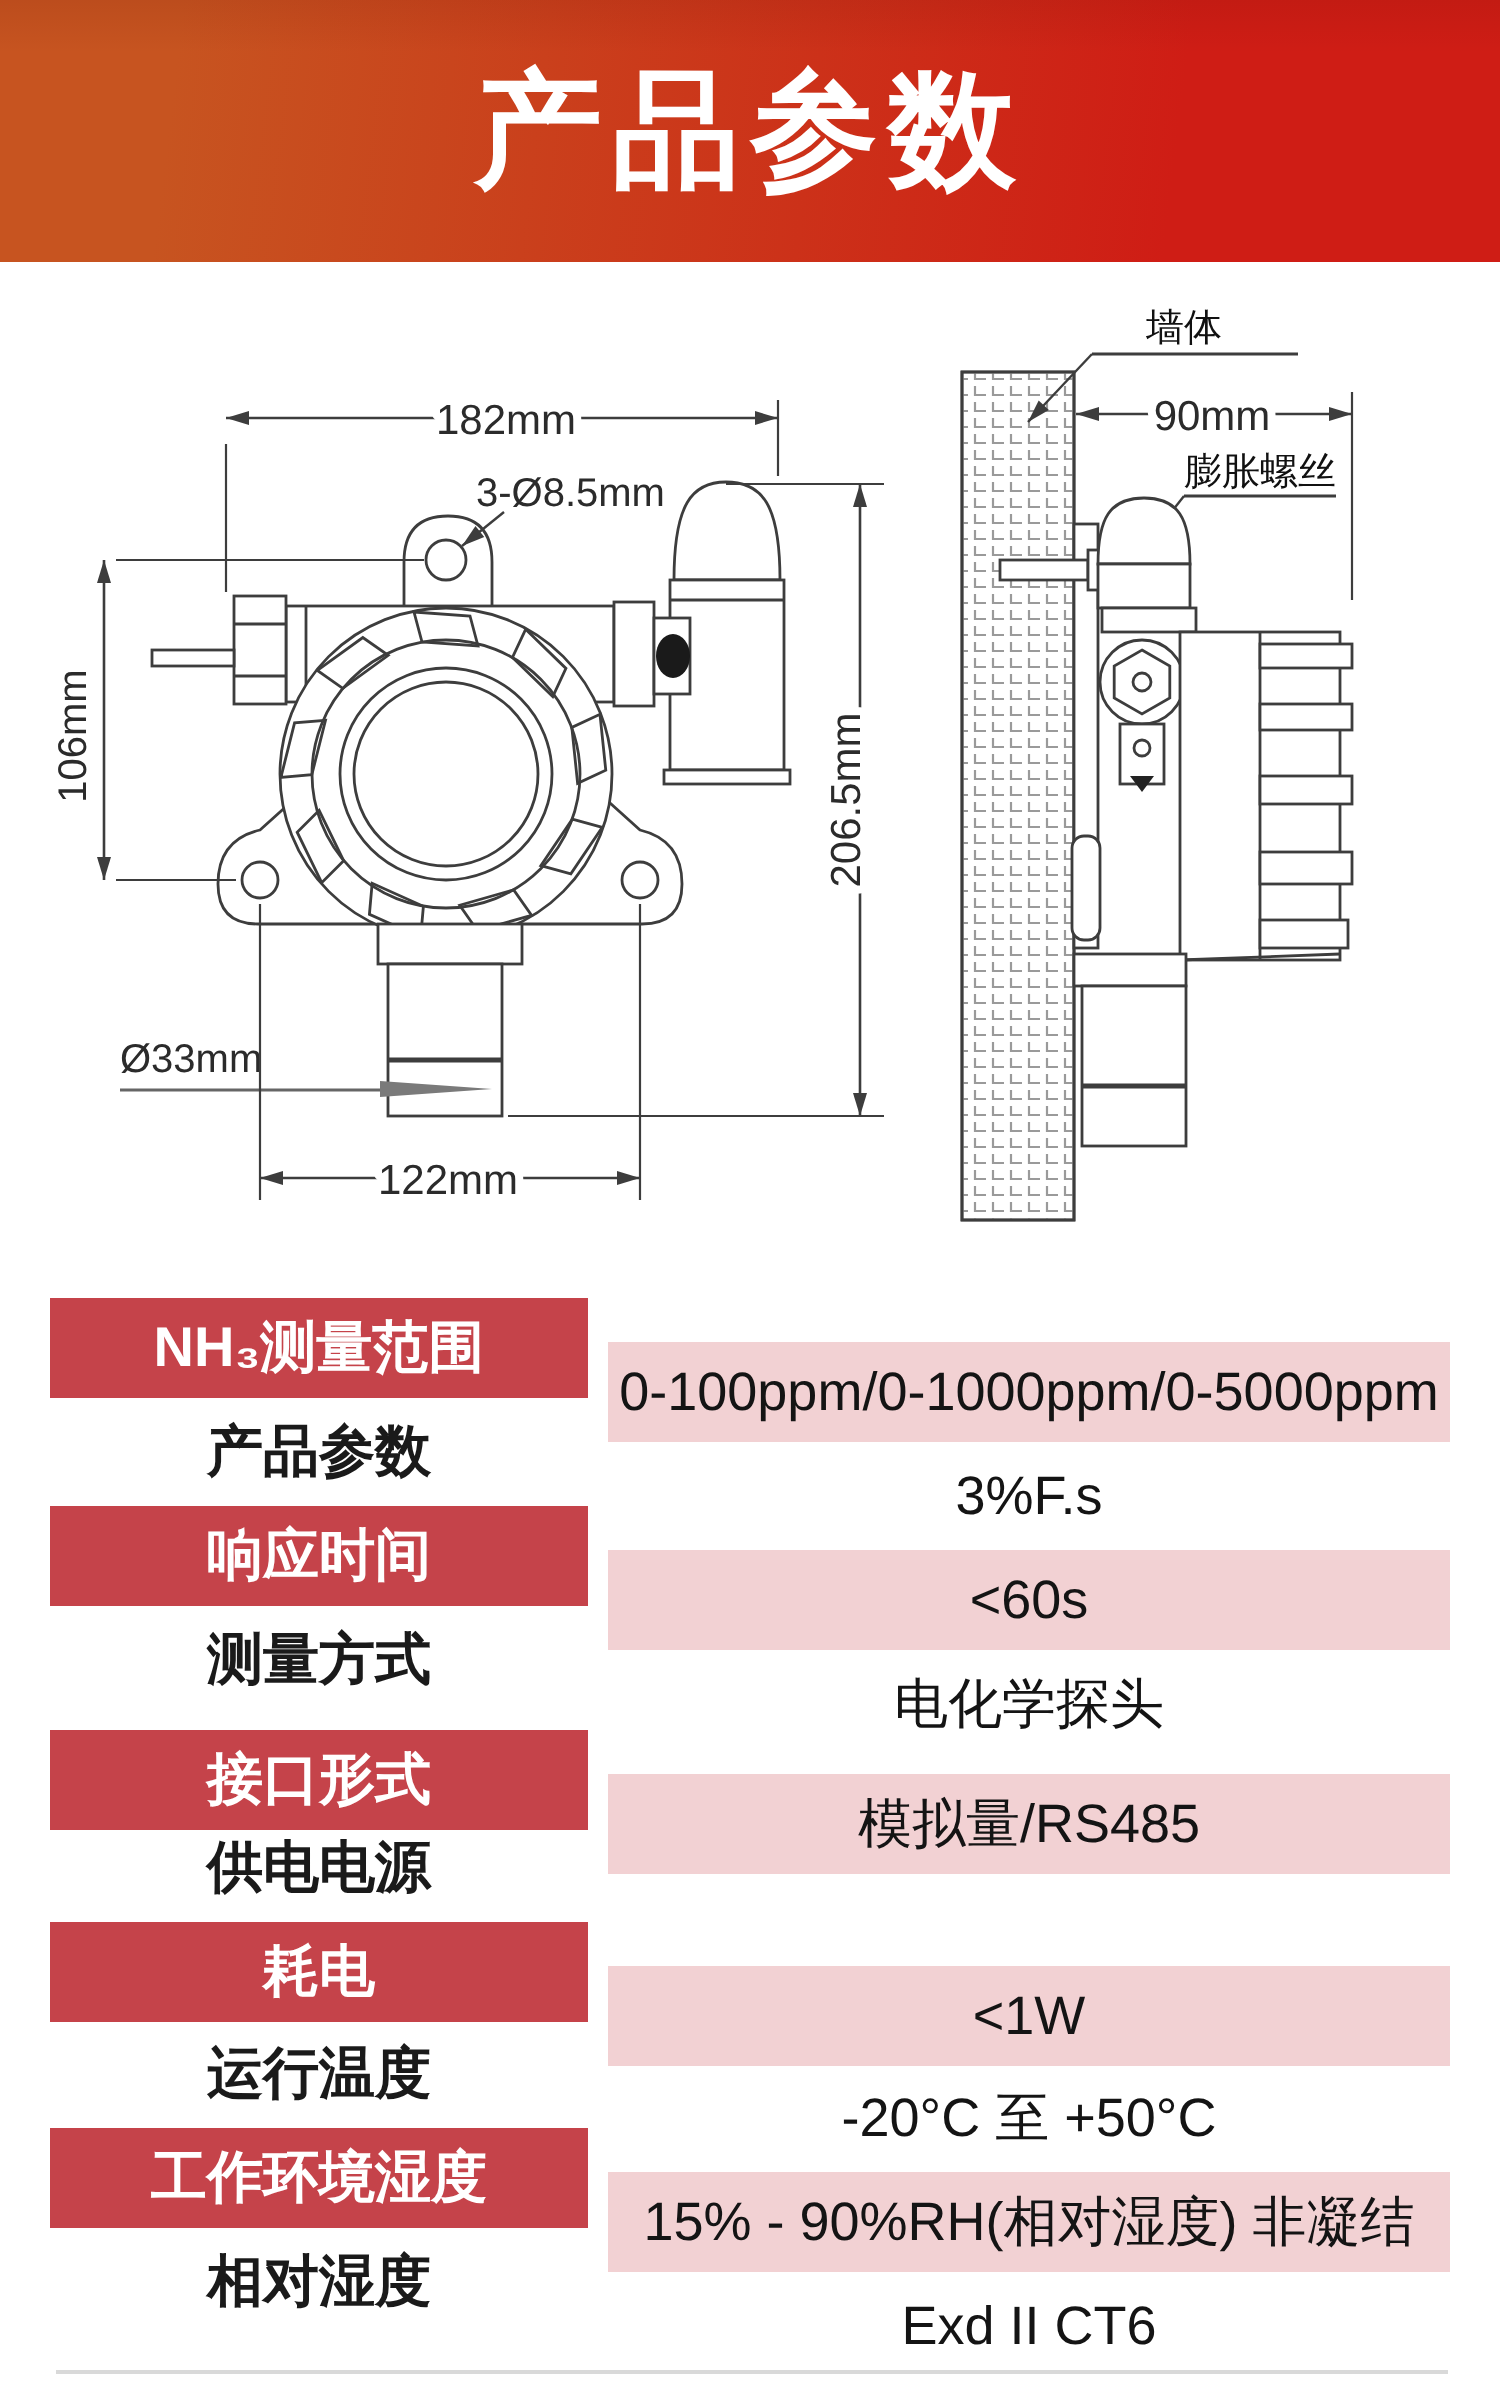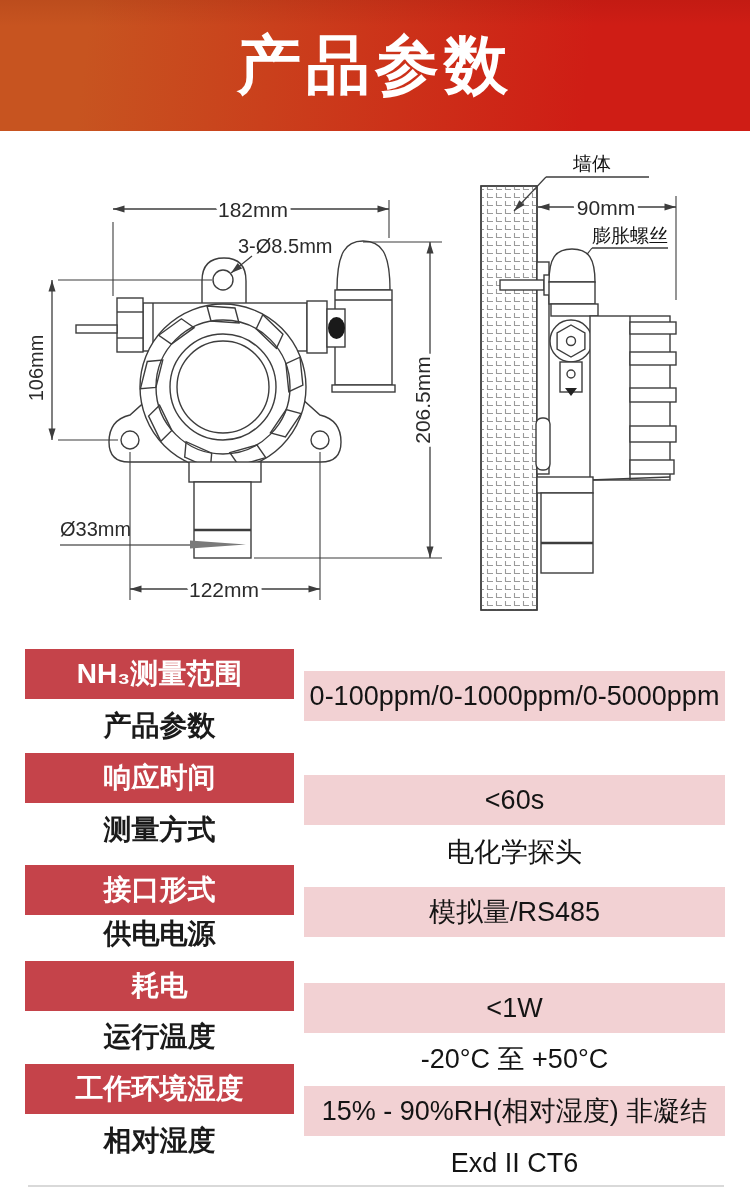--- a/index.html
+++ b/index.html
@@ -229,20 +229,21 @@
   </g>
 </svg>
 
 <div>
   <div class="row red" style="top:649px">
     <div class="cell-label">NH₃测量范围</div>
     <div class="cell-value">0-100ppm/0-1000ppm/0-5000ppm</div>
   </div>
   <div class="row plain" style="top:701px">
     <div class="cell-label">产品参数</div>
+    <div class="cell-value">3%F.s</div>
   </div>
   <div class="row red" style="top:753px">
     <div class="cell-label">响应时间</div>
     <div class="cell-value">&lt;60s</div>
   </div>
   <div class="row plain" style="top:805px">
     <div class="cell-label">测量方式</div>
     <div class="cell-value">电化学探头</div>
   </div>
   <div class="row red" style="top:865px">

